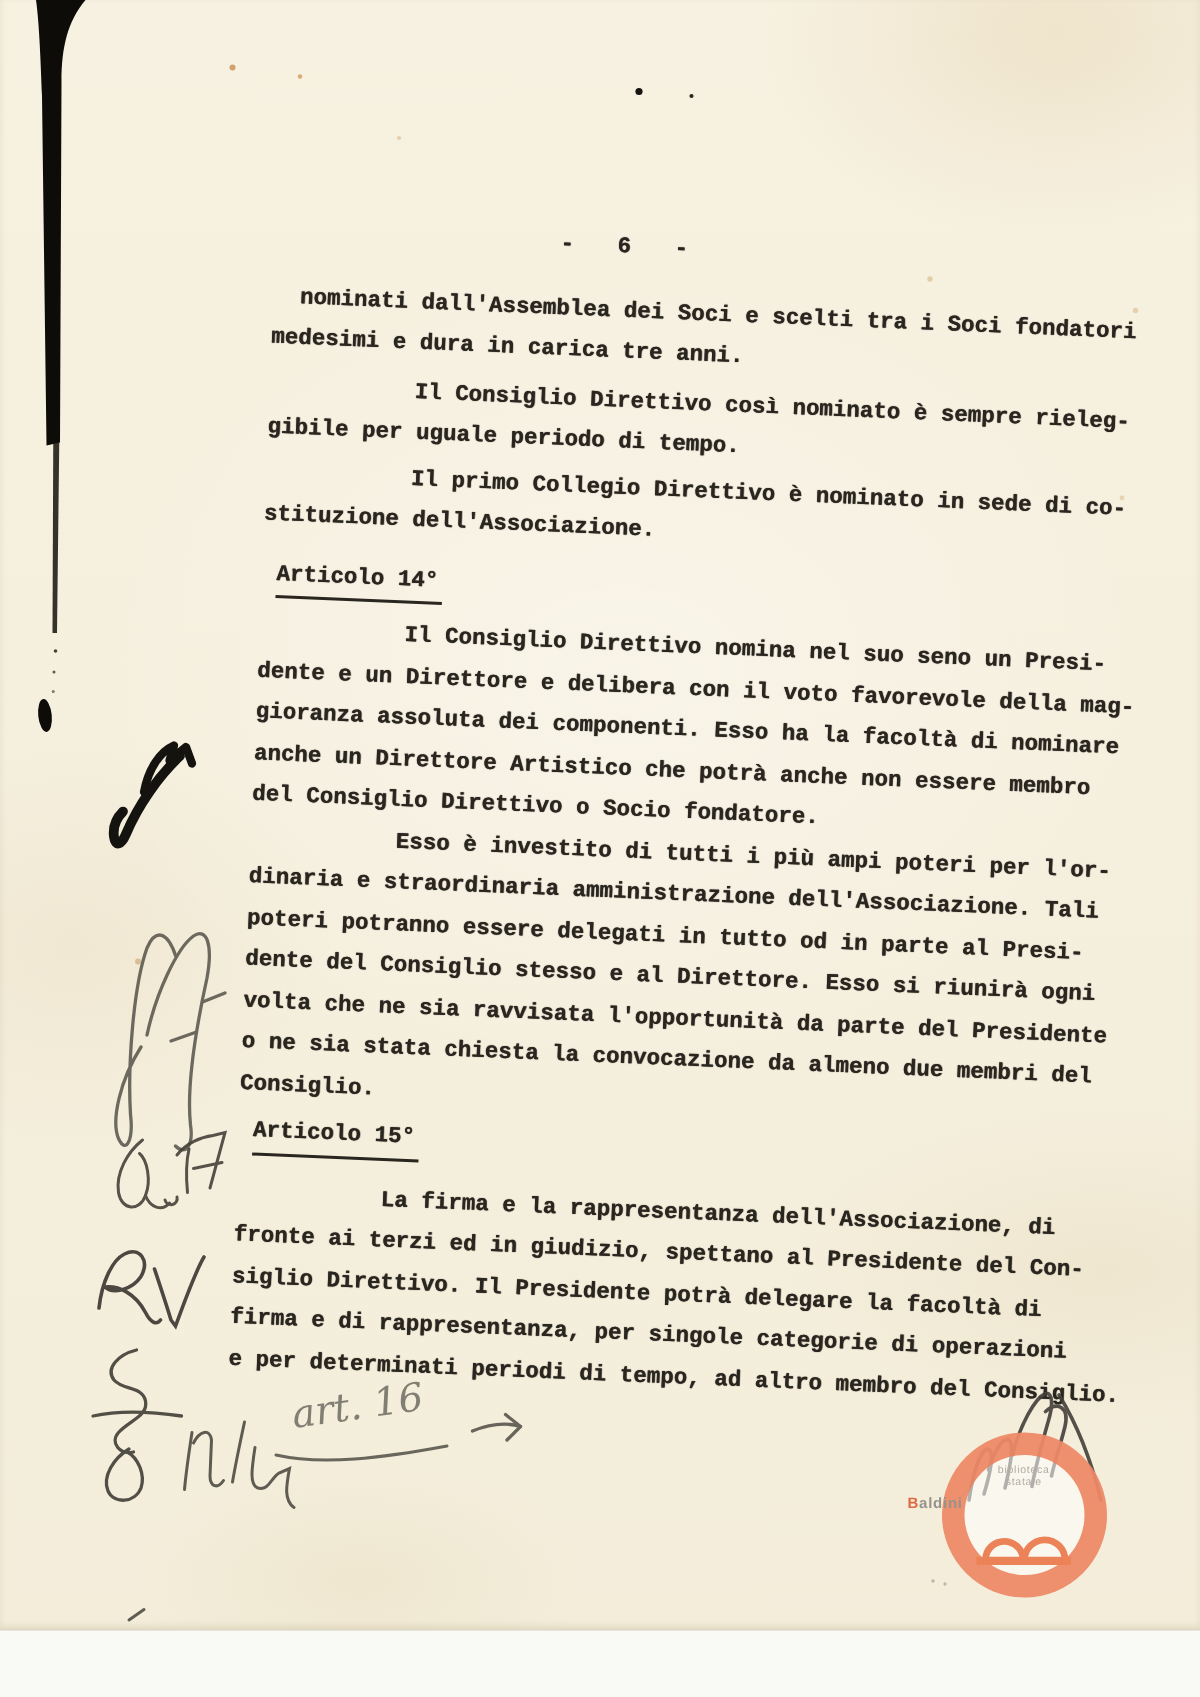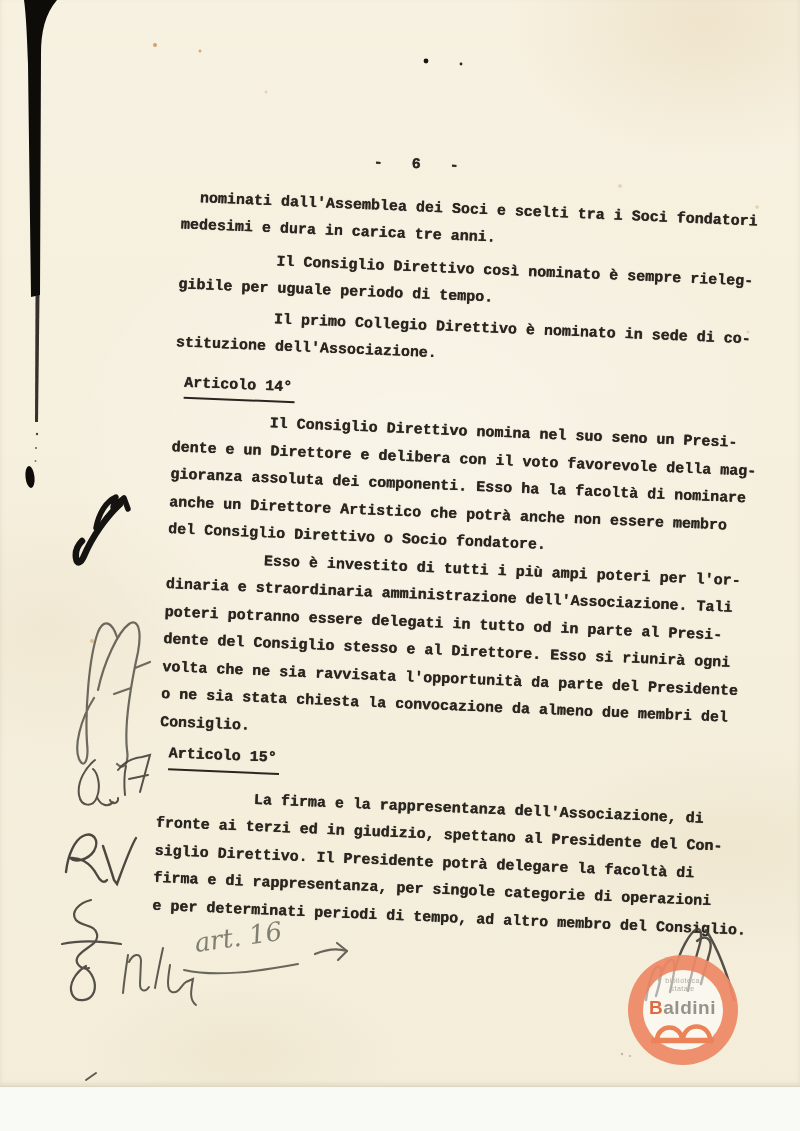--- a/index.html
+++ b/index.html
@@ -66,22 +66,22 @@
     border:15px solid rgba(236,129,92,.88);
     border-radius:50%;
     background:rgba(255,255,255,.55);
   }
   .wm-tiny{
     position:absolute;left:0;top:44px;width:155px;
     text-align:center;font-size:7px;line-height:8px;color:#b2aca1;
     filter:blur(.4px);letter-spacing:.5px;
   }
   .wm-name{
-    position:absolute;left:0;top:64px;width:155px;text-align:center;
-    font-size:19px;font-weight:700;letter-spacing:.5px;
+    position:absolute;left:0;top:64px;width:155px;
+    font-size:10px;font-weight:700;letter-spacing:.5px;
     color:#96938c;filter:blur(.35px);
   }
   .wm-name .initial{color:#e06a42;}
   .wm-book{position:absolute;left:40px;top:88px;}
 </style>
 </head>
 <body>
 
 <div class="scan">
 

